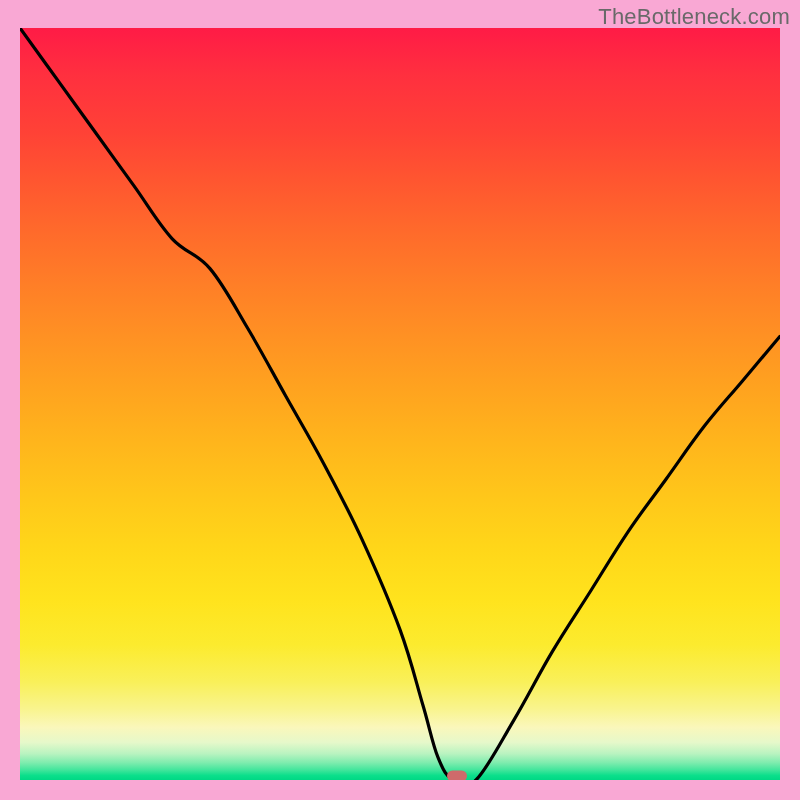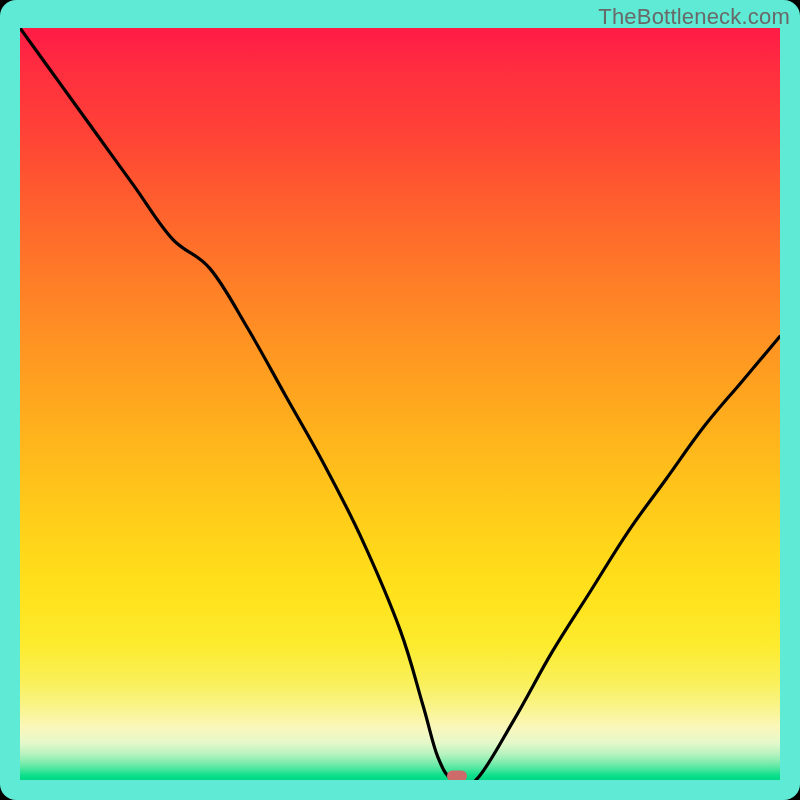--- a/index.html
+++ b/index.html
@@ -8,22 +8,21 @@
     width: 800px;
     height: 800px;
     background: #000;
     overflow: hidden;
     font-family: Arial, Helvetica, sans-serif;
   }
   .frame {
     position: relative;
     width: 800px;
     height: 800px;
-    background: #5eead4;
-    border-radius: 16px;
+    background: #f9a8d4;
   }
   .watermark {
     position: absolute;
     top: 4px;
     right: 10px;
     color: #696969;
     font-size: 22px;
     font-weight: 500;
     letter-spacing: 0.2px;
     z-index: 5;

